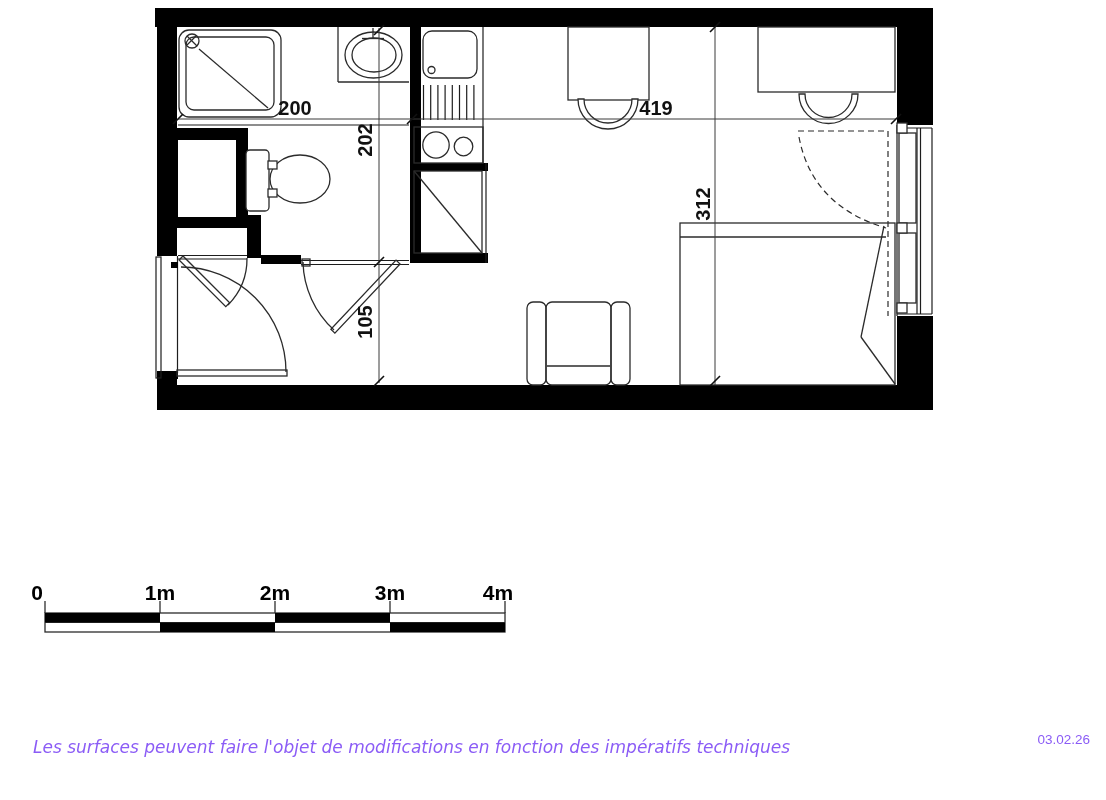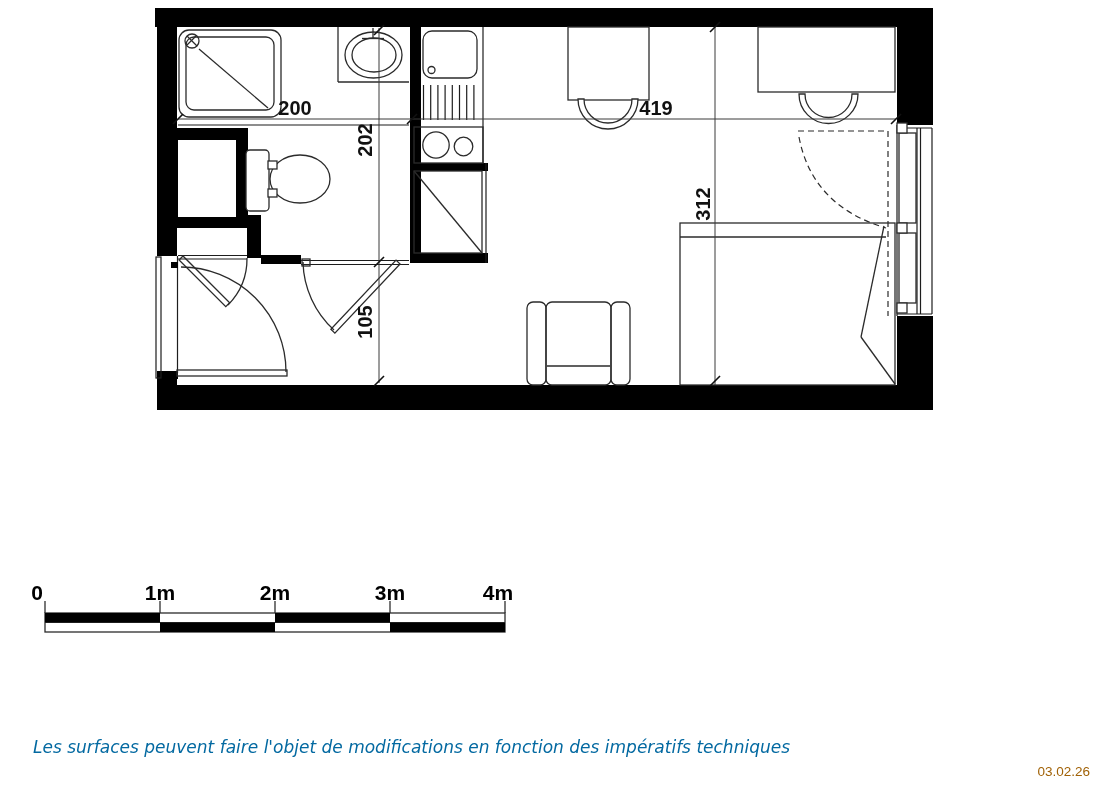--- a/index.html
+++ b/index.html
@@ -9,23 +9,23 @@
   .wall{fill:#000;stroke:none;}
   .ln{stroke:#1d1d1d;stroke-width:1.2;fill:none;}
   .furn{stroke:#2b2b2b;stroke-width:1.3;fill:#fff;}
   .fnf{stroke:#2b2b2b;stroke-width:1.3;fill:none;}
   .dash{stroke:#2b2b2b;stroke-width:1.2;fill:none;stroke-dasharray:6 4;}
   .tick{stroke:#111;stroke-width:1.6;}
   .dimline{stroke:#3a3a3a;stroke-width:1;fill:none;}
   text.dim{font:700 20px "Liberation Sans",sans-serif;fill:#111;}
   text.scalelbl{font:700 21px "Liberation Sans",sans-serif;fill:#000;}
   .notes{position:absolute;left:33px;top:735px;width:900px;
-         font:italic 400 17px "DejaVu Sans",sans-serif;color:#0369a1;line-height:25px;}
-  .datebox{position:absolute;right:16px;top:764px;
-           font:400 13.5px "Liberation Sans",sans-serif;color:#a16207;}
+         font:italic 400 17px "DejaVu Sans",sans-serif;color:#8b5cf6;line-height:25px;}
+  .datebox{position:absolute;right:16px;top:732px;
+           font:400 13.5px "Liberation Sans",sans-serif;color:#8b5cf6;}
 </style>
 </head>
 <body>
 
 <div class="page">
 <svg width="1106" height="800" viewBox="0 0 1106 800">
 
   <g>
     <rect class="wall" x="155" y="8" width="778" height="19"></rect>
     <rect class="wall" x="157" y="8" width="20" height="248"></rect>

